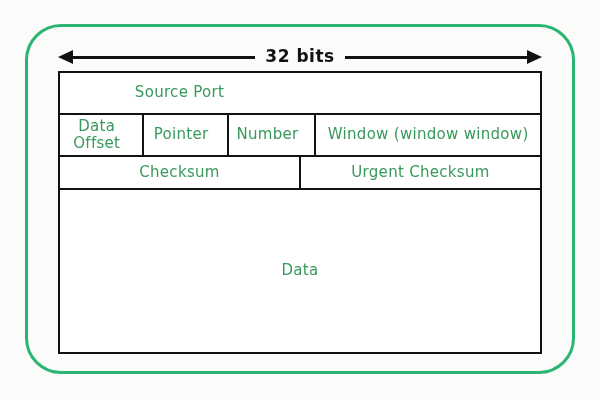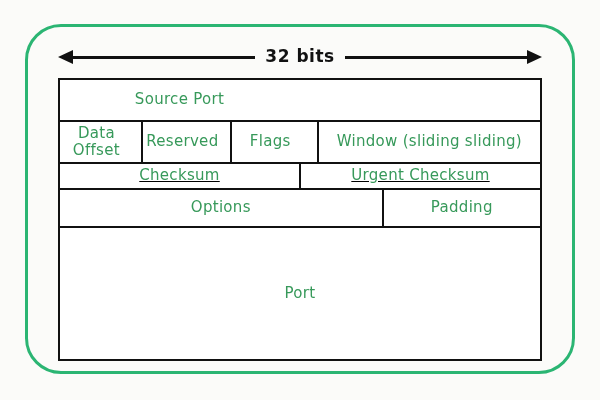--- a/index.html
+++ b/index.html
@@ -52,21 +52,21 @@
     font-weight: bold;
     letter-spacing: 0.5px;
     color: var(--ink, #111);
     white-space: nowrap;
     transform: translateY(-1px);
   }
 
   
   .tcp-table {
     position: absolute;
-    left: 58px; top: 78px;
+    left: 58px; top: 71px;
     width: 484px; height: 283px;
     border: 2px solid var(--ink, #111);
     box-sizing: border-box;
     background: #ffffff;
     display: flex;
     flex-direction: column;
   }
   .t-row {
     display: flex;
     box-sizing: border-box;
@@ -85,21 +85,21 @@
     letter-spacing: 0.3px;
     line-height: 1.15;
     padding: 2px 4px;
   }
   .t-cell:first-child { border-left: none; }
 
   .h-r1 { height: 40px; }
   .h-r2 { height: 38px; }
   .h-r3 { height: 40px; }
   .h-r4 { height: 42px; gap: 8px; }
-  .h-r5 { height: 26px; text-decoration: underline; }
+  .h-r5 { height: 33px; }
   .h-r6 { height: 38px; }
   .h-r7 { flex: 1 1 auto; }
 </style>
 </head>
 <body>
 
 <div class="stage">
 
   <div class="frame"></div>
 
@@ -114,33 +114,29 @@
   <div class="tcp-table">
 
     <div class="t-row h-r1">
       <div class="t-cell" style="width:49.8%">Source Port</div>
     </div>
 
 
 
     <div class="t-row h-r4">
       <div class="t-cell" style="width:16.1%">Data Offset</div>
-      <div class="t-cell" style="width:16.9%">Reserved</div>
-      <div class="t-cell" style="width:17.4%">Flags</div>
-      <div class="t-cell" style="width:49.6%">Window (sliding sliding)</div>
+      <div class="t-cell" style="width:16.9%">Pointer</div>
+      <div class="t-cell" style="width:17.4%">Number</div>
+      <div class="t-cell" style="width:49.6%">Window (window window)</div>
     </div>
 
     <div class="t-row h-r5">
       <div class="t-cell" style="width:49.8%">Checksum</div>
       <div class="t-cell" style="width:50.2%">Urgent Checksum</div>
     </div>
 
-    <div class="t-row h-r6">
-      <div class="t-cell" style="width:67%">Options</div>
-      <div class="t-cell" style="width:33%">Padding</div>
-    </div>
 
     <div class="t-row h-r7">
-      <div class="t-cell" style="width:100%">Port</div>
+      <div class="t-cell" style="width:100%">Data</div>
     </div>
 
   </div>
 </div>
 
 </body></html>

